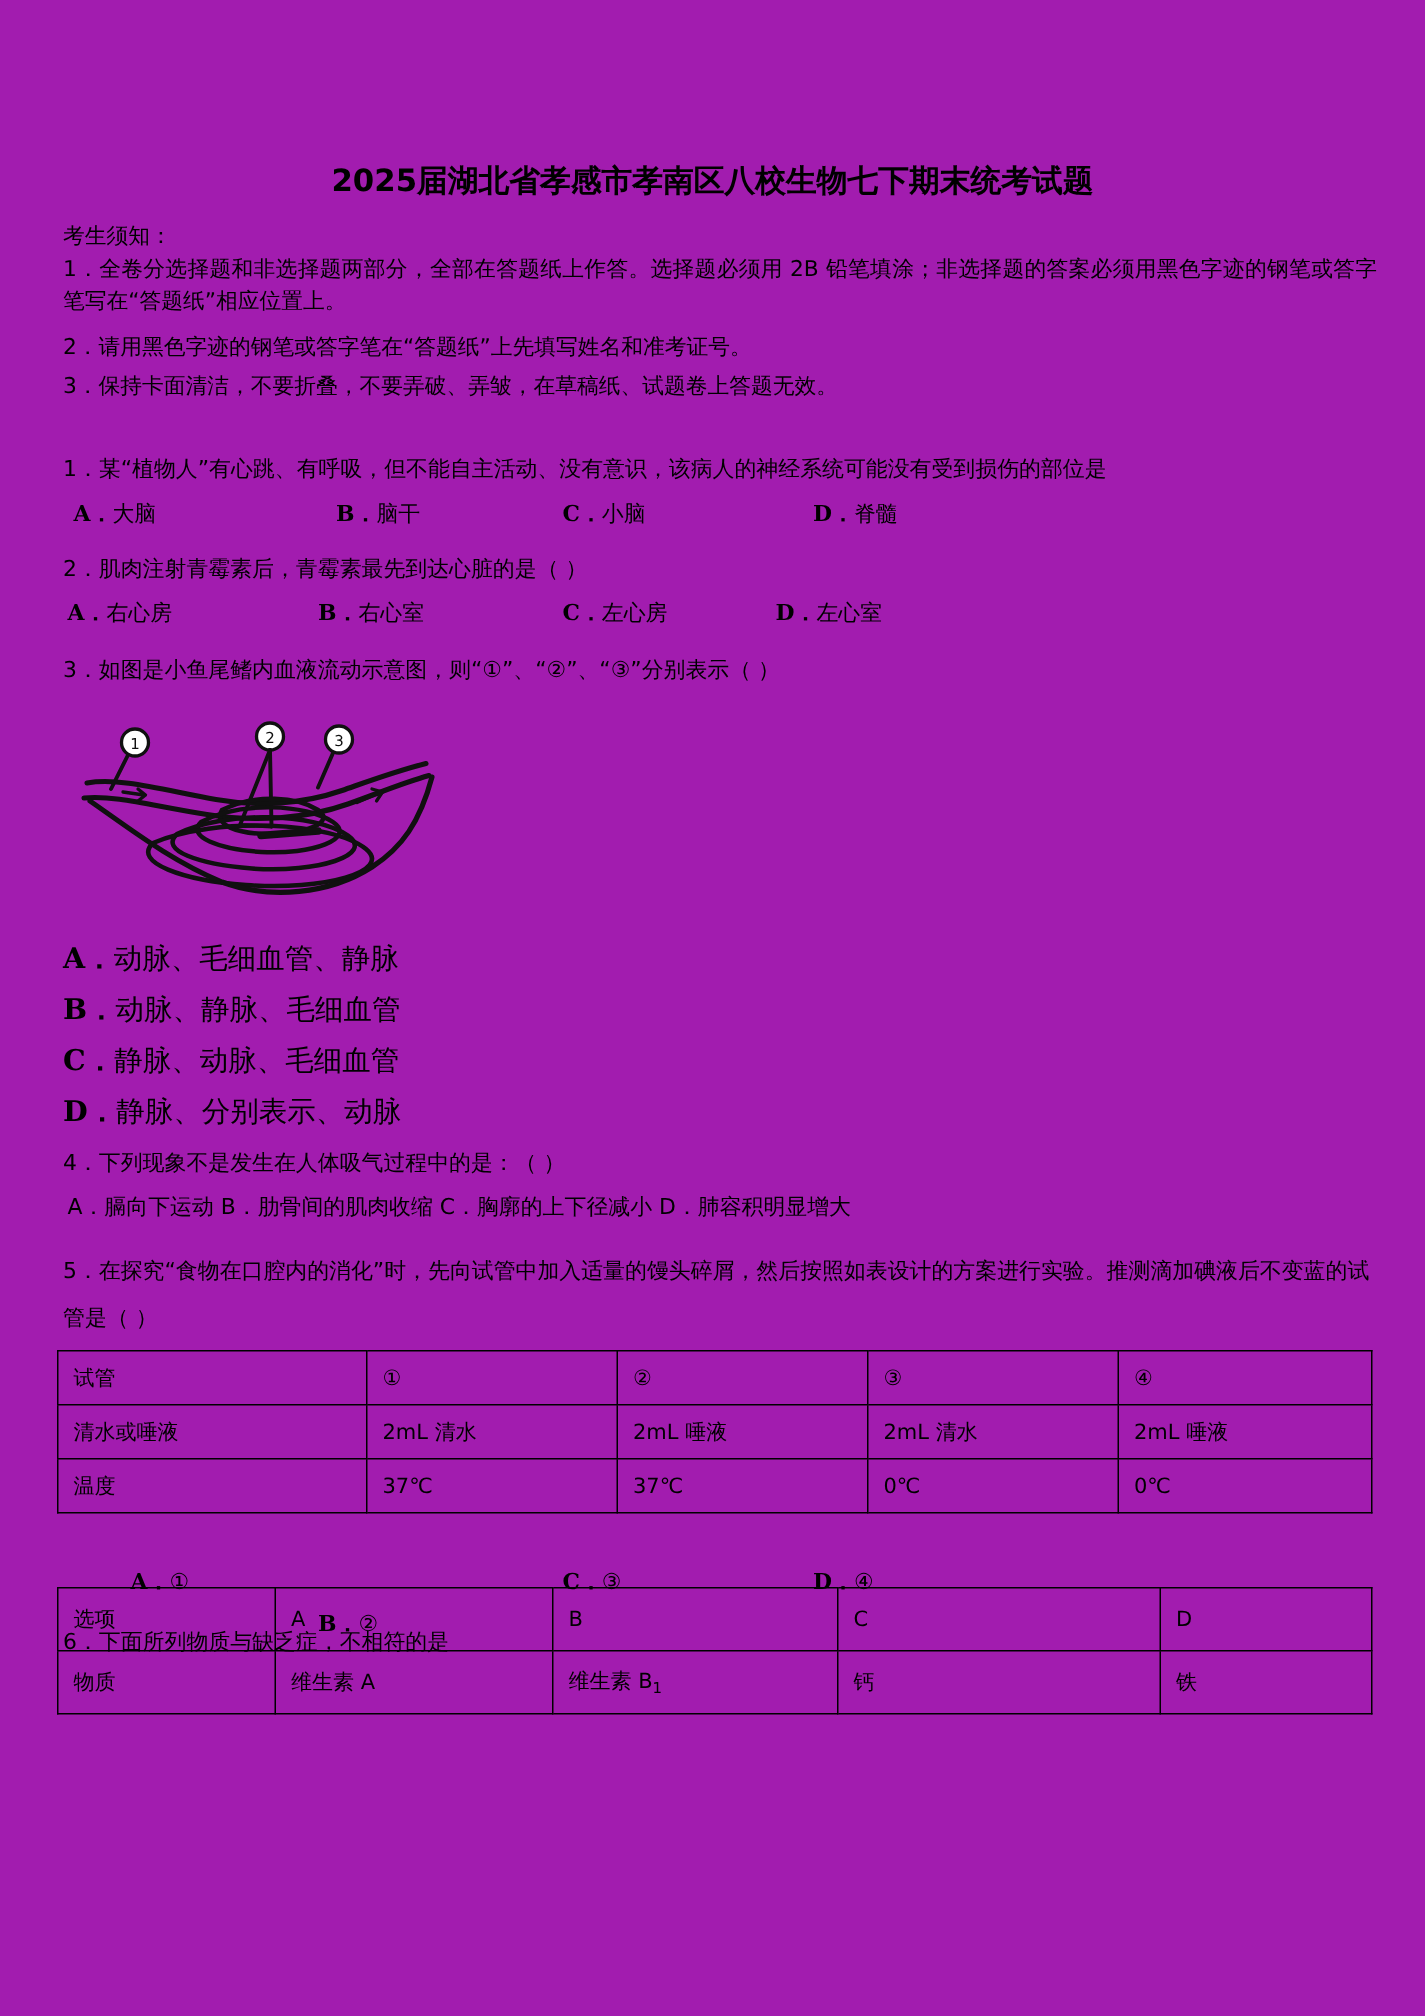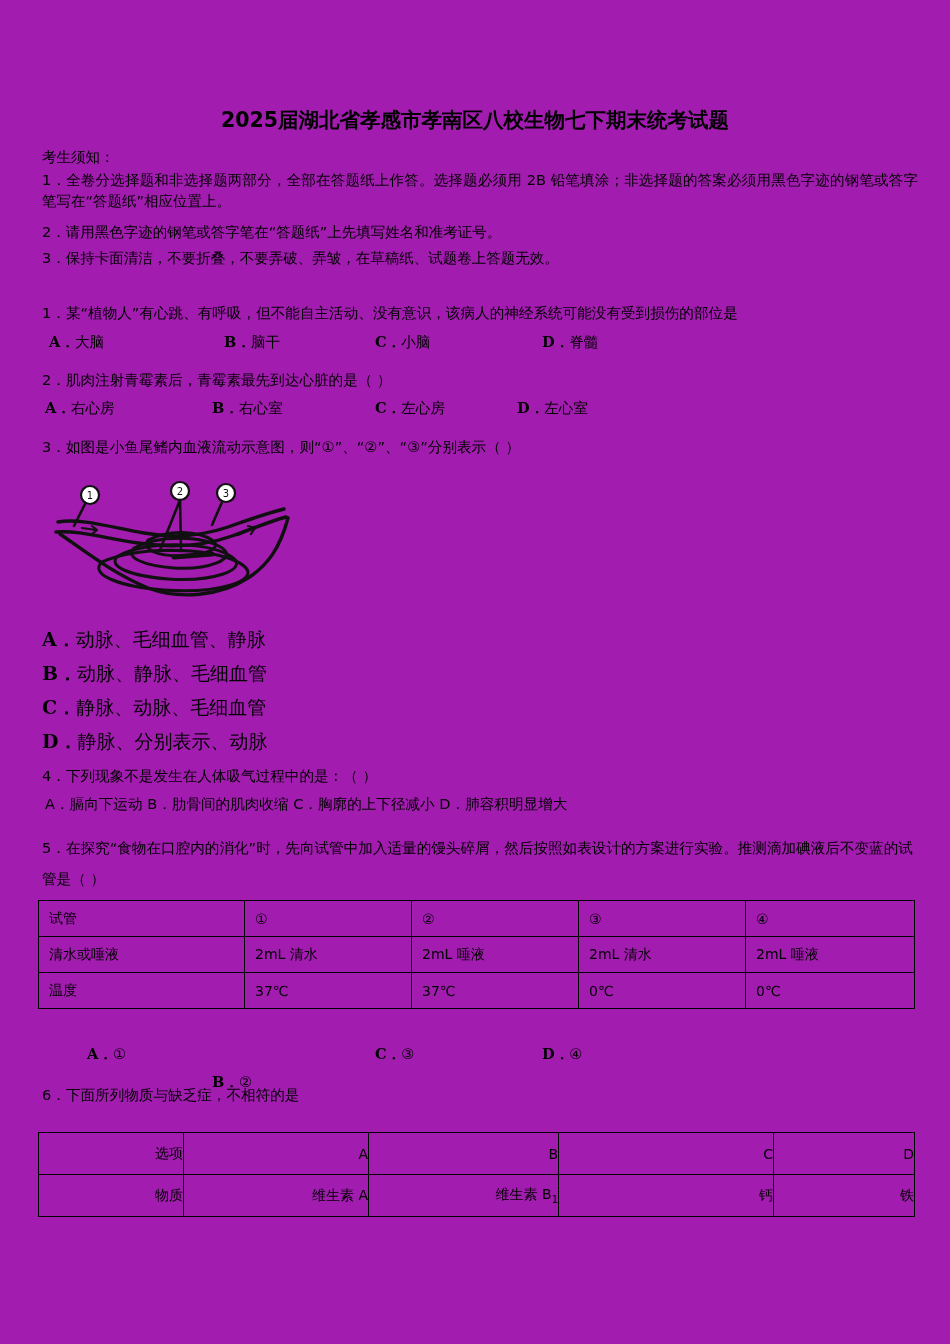--- a/index.html
+++ b/index.html
@@ -105,21 +105,21 @@
     box-sizing: border-box;
     white-space: nowrap;
   }
   #table-tubes { left: 38px; top: 900px; width: 876px; }
   #table-tubes td:nth-child(1) { width: 206px; }
   #table-tubes td:nth-child(2) { width: 167px; }
   #table-tubes td:nth-child(3) { width: 167px; }
   #table-tubes td:nth-child(4) { width: 167px; }
   #table-tubes td:nth-child(5) { width: 169px; }
 
-  #table-nutrients { left: 38px; top: 1132px; width: 876px; text-align: right; }
+  #table-nutrients { left: 38px; top: 1058px; width: 876px; }
   #table-nutrients td:nth-child(1) { width: 145px; }
   #table-nutrients td:nth-child(2) { width: 185px; }
   #table-nutrients td:nth-child(3) { width: 190px; }
   #table-nutrients td:nth-child(4) { width: 215px; }
   #table-nutrients td:nth-child(5) { width: 141px; }
   #table-nutrients td { height: 42px; }
 
   .sub { font-size: 10px; vertical-align: sub; }
 
   

